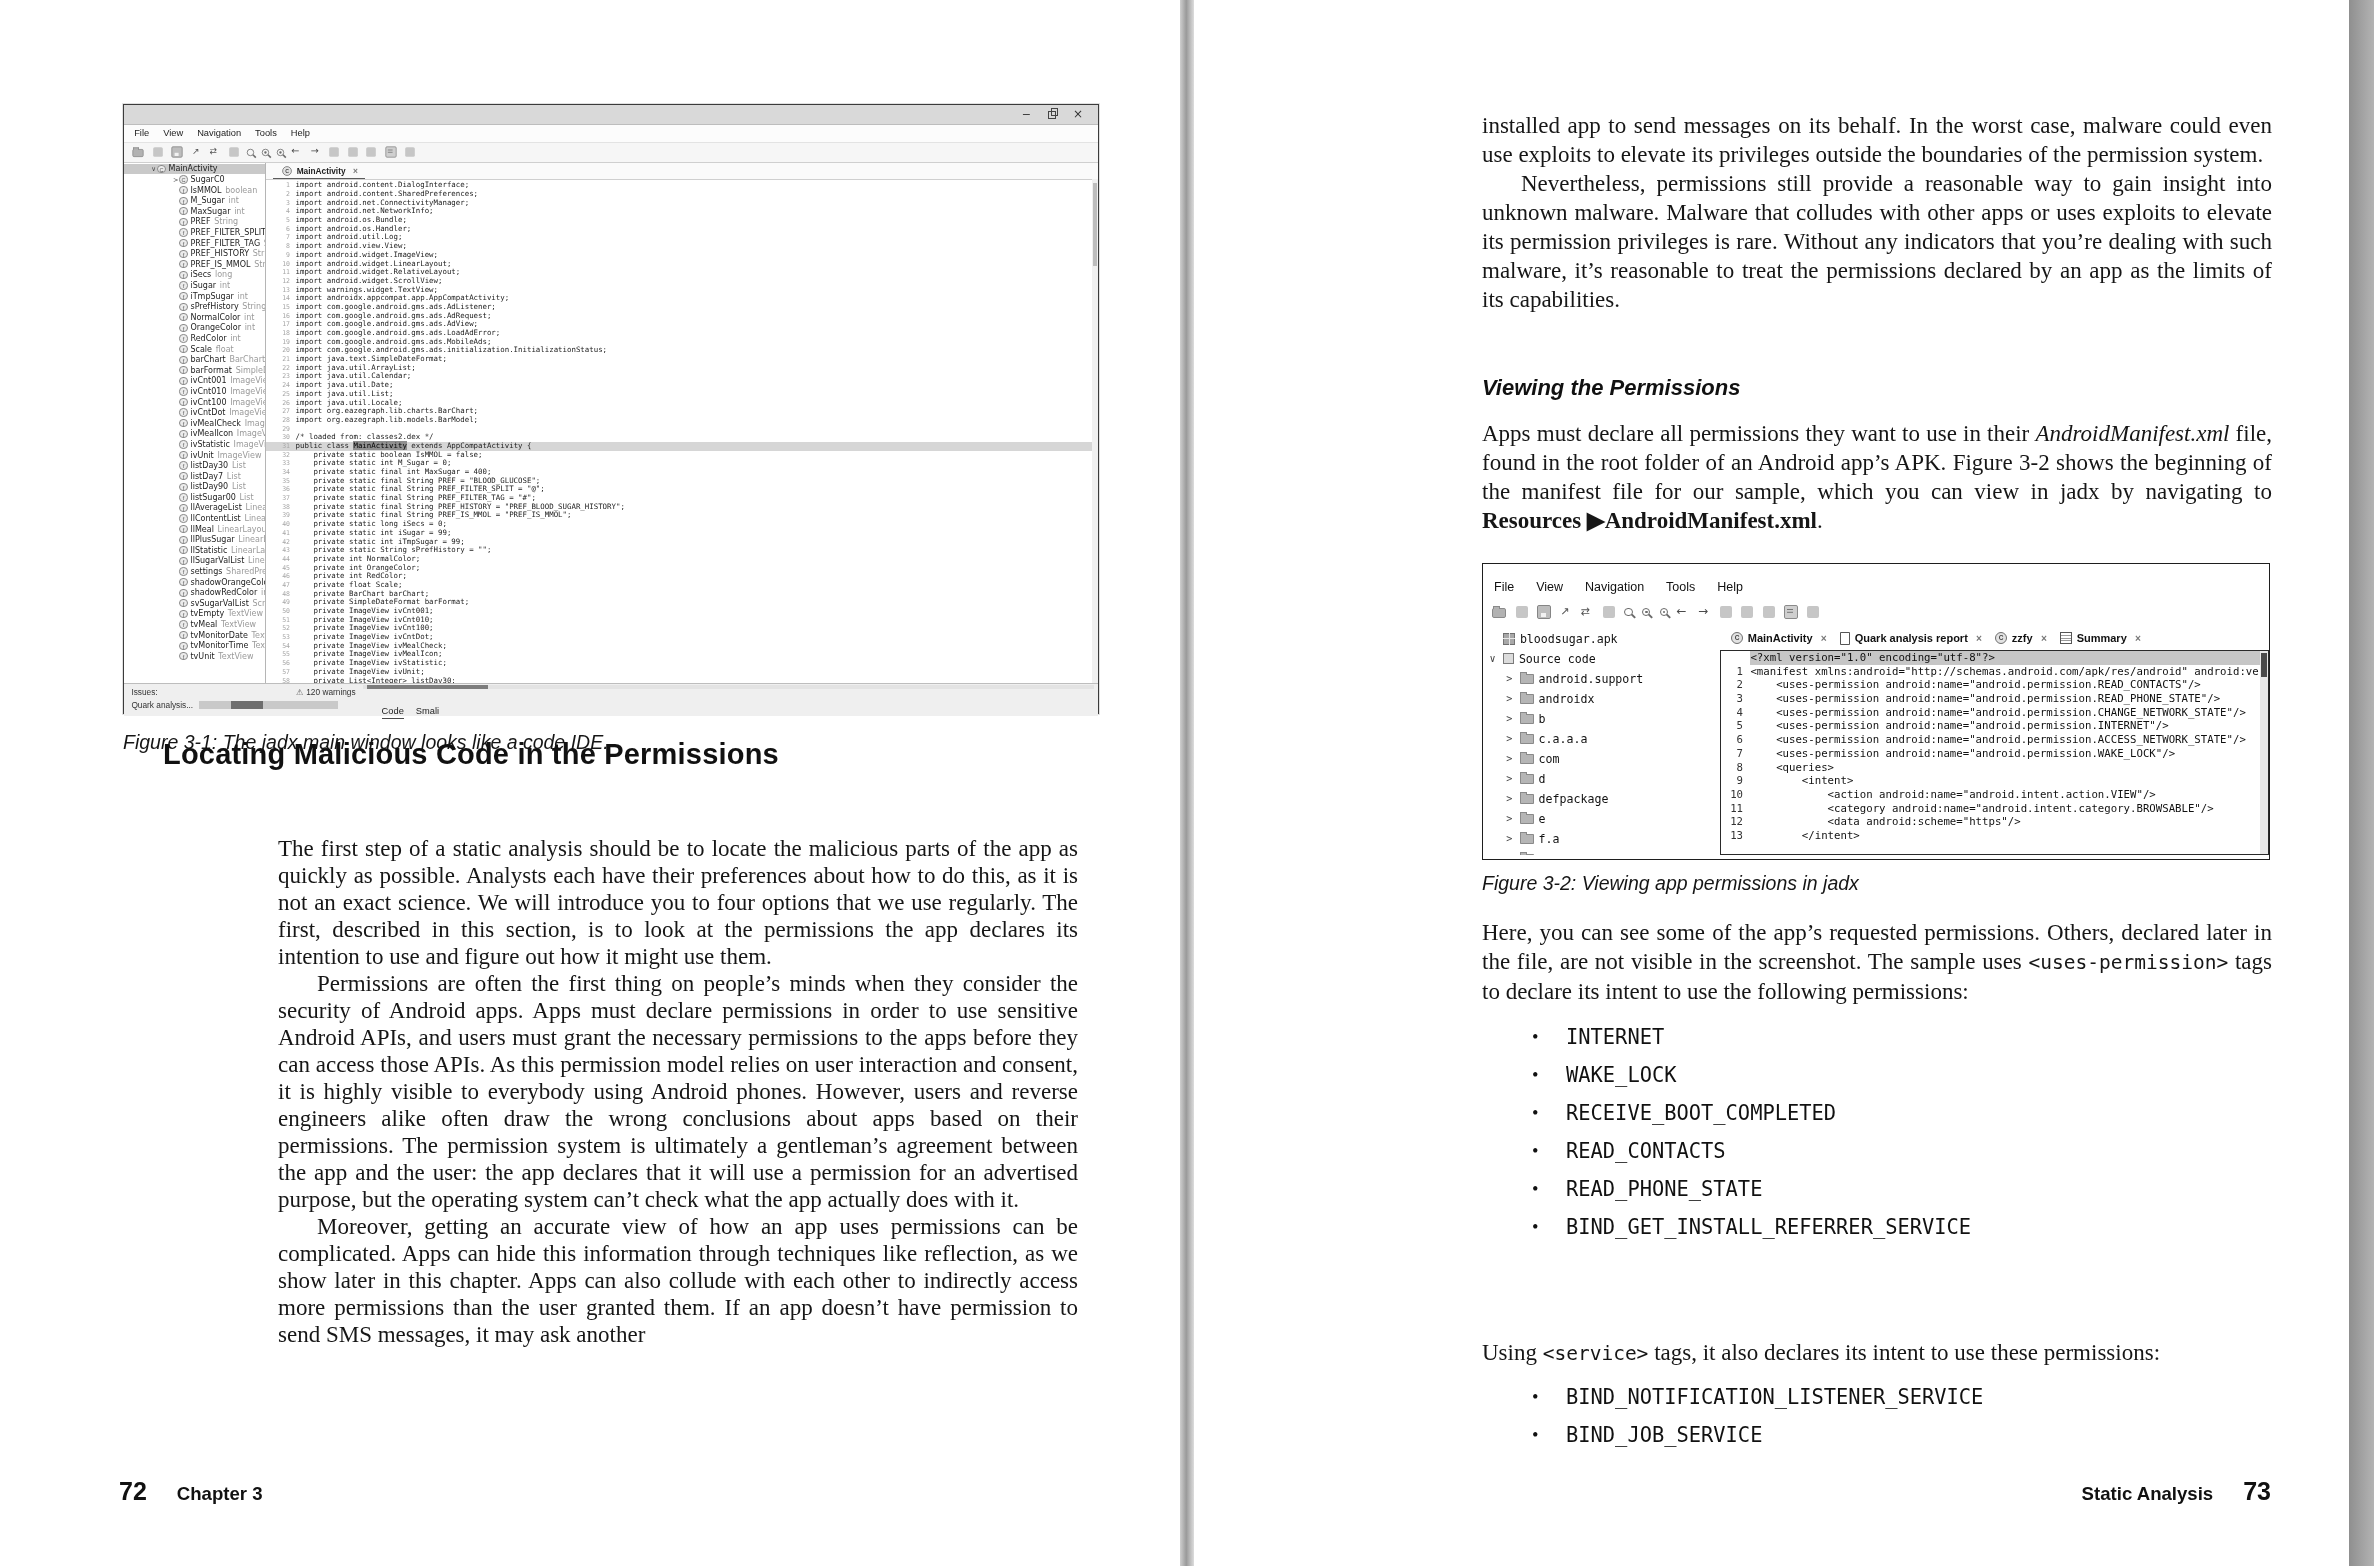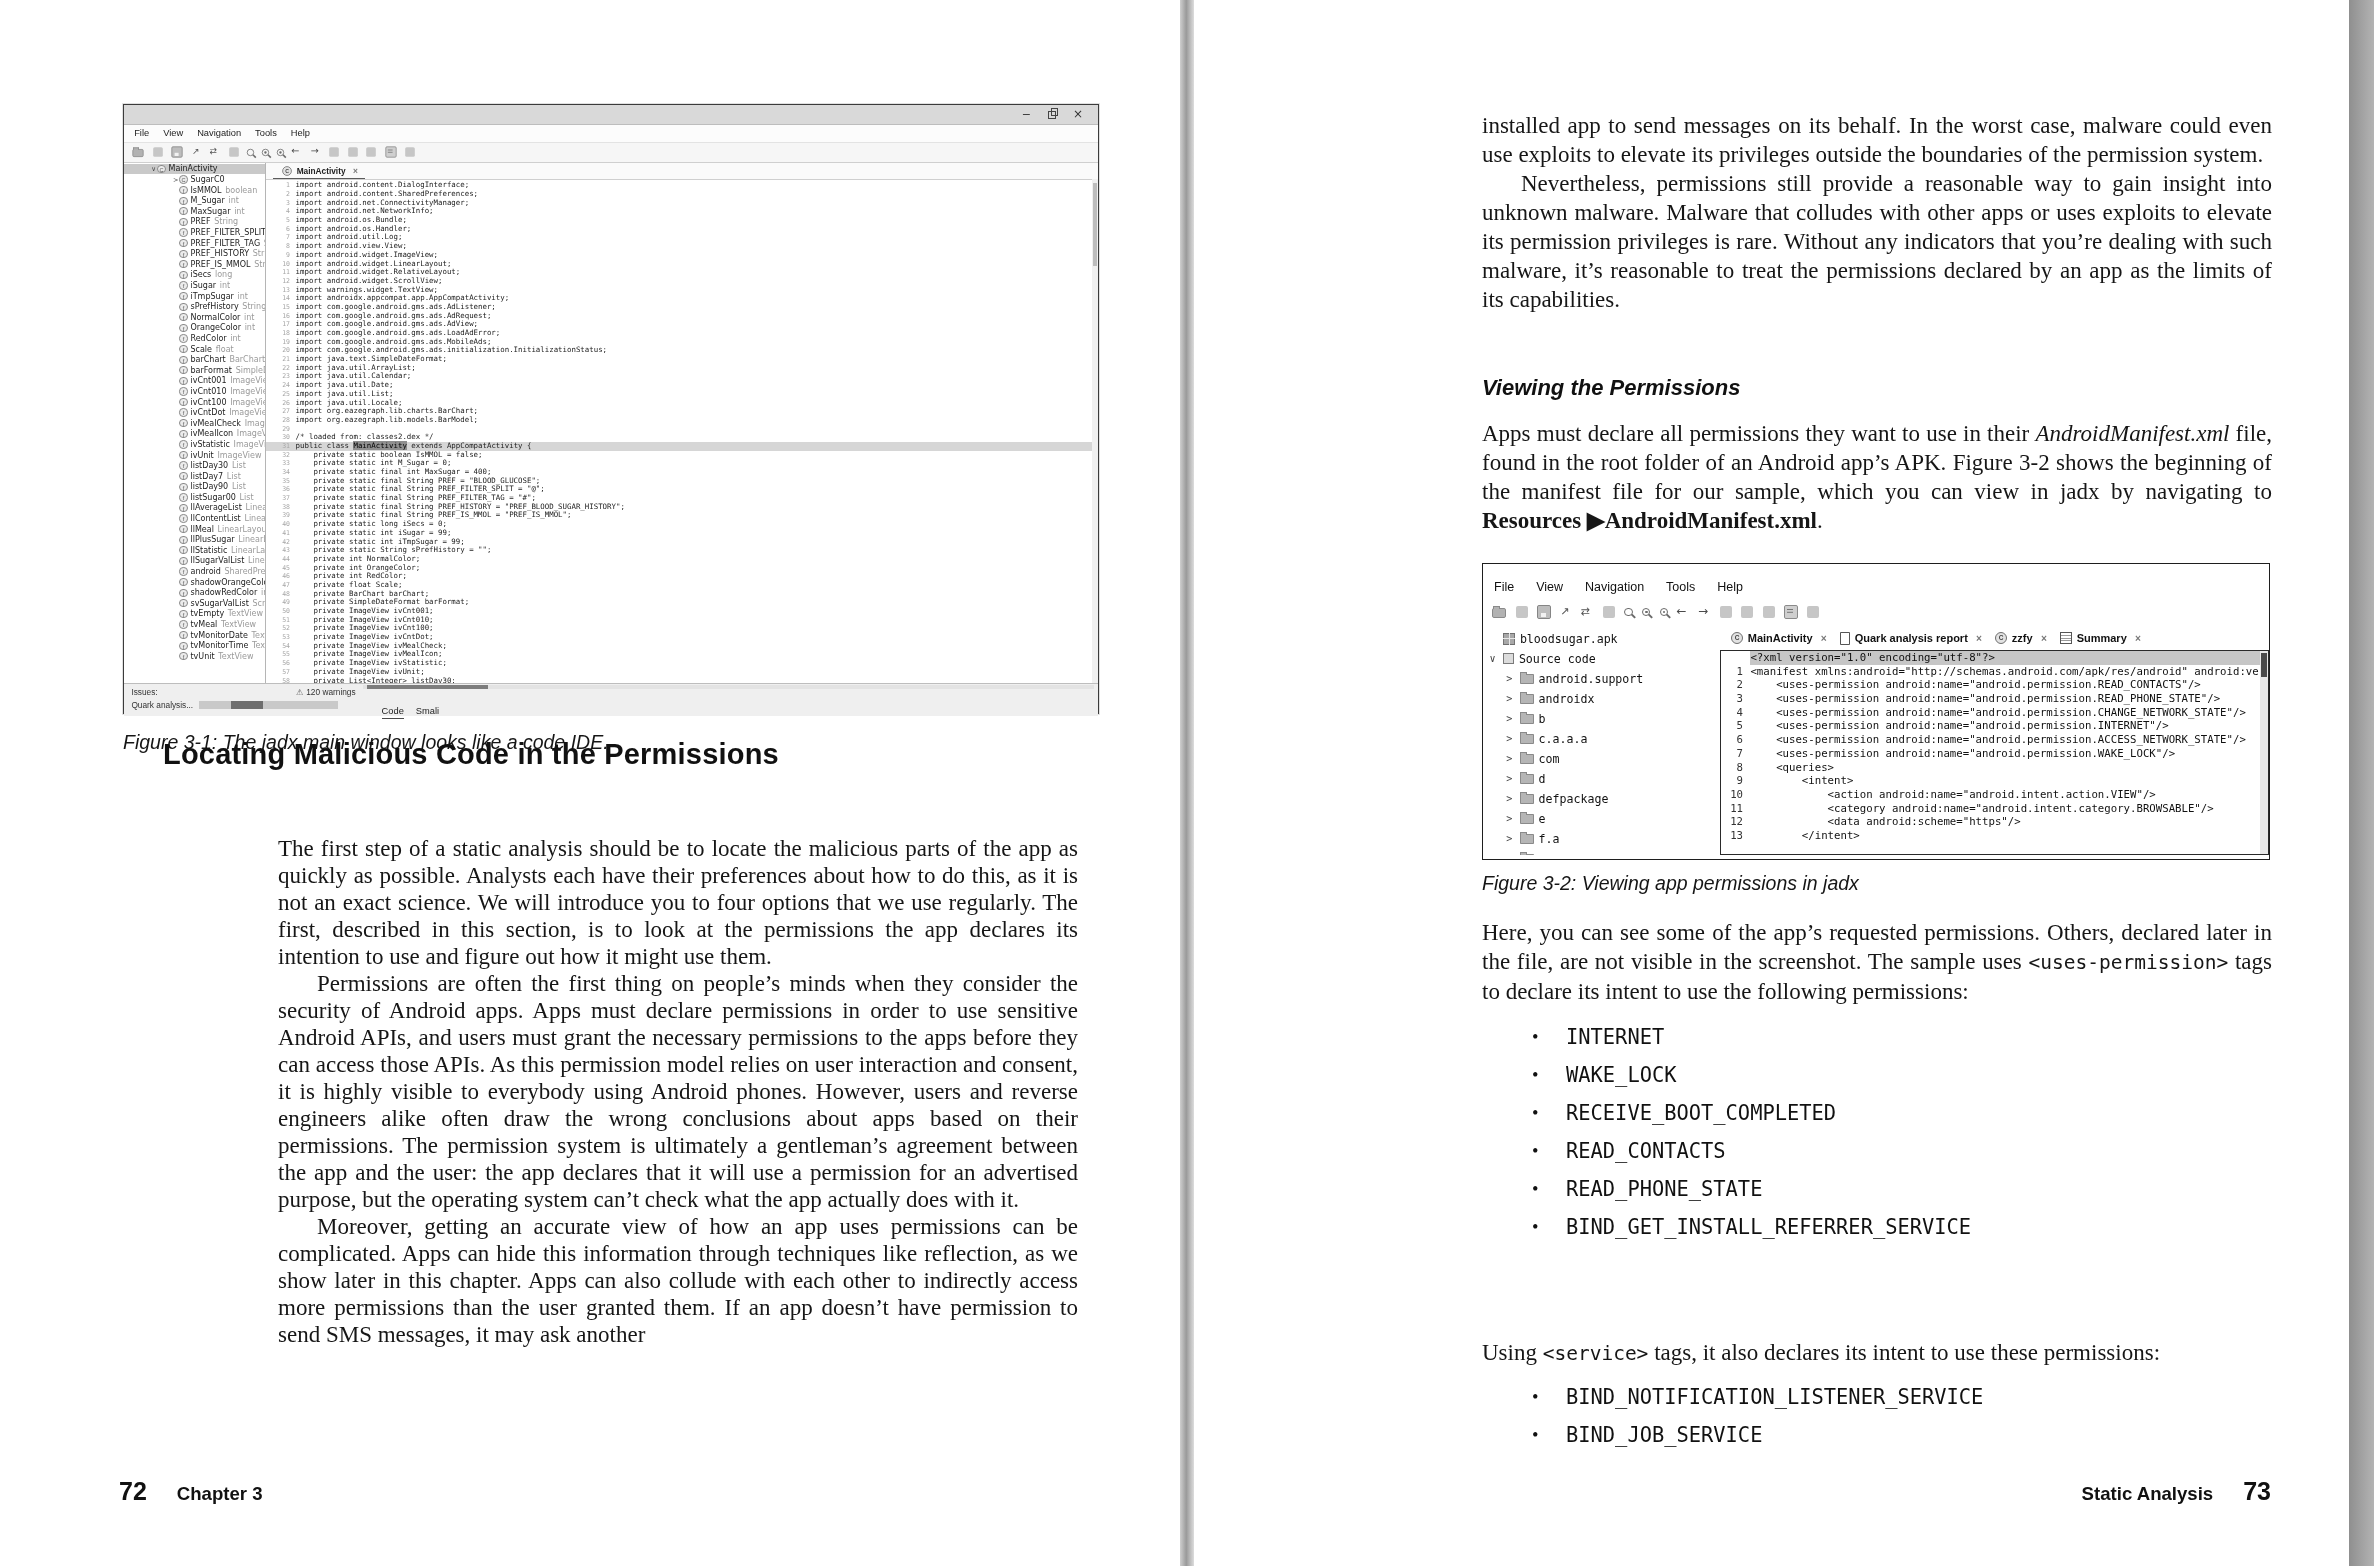--- a/index.html
+++ b/index.html
@@ -443,21 +443,21 @@
           <div class="f1-row ind-1">
             <span class="ar"></span>
             <span class="tni tni-f"></span>
             <span class="tn">llSugarValList</span>
             <span class="tt">LinearLayout</span>
           </div>
 
           <div class="f1-row ind-1">
             <span class="ar"></span>
             <span class="tni tni-f"></span>
-            <span class="tn">android</span>
+            <span class="tn">settings</span>
             <span class="tt">SharedPreferences</span>
           </div>
 
           <div class="f1-row ind-1">
             <span class="ar"></span>
             <span class="tni tni-f"></span>
             <span class="tn">shadowOrangeColor</span>
 
           </div>
 

